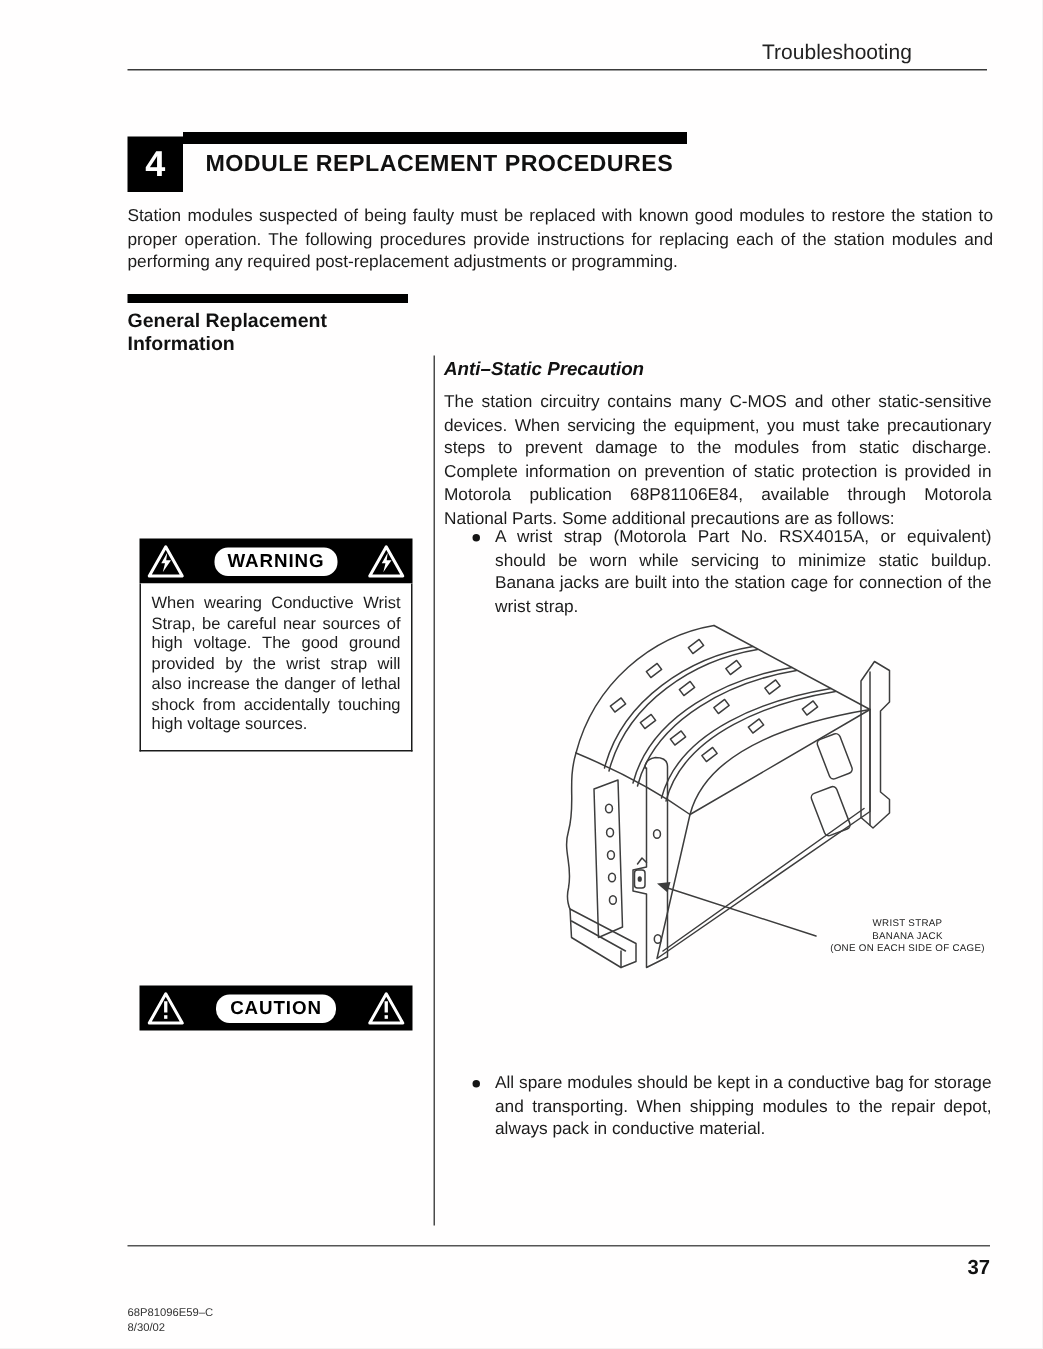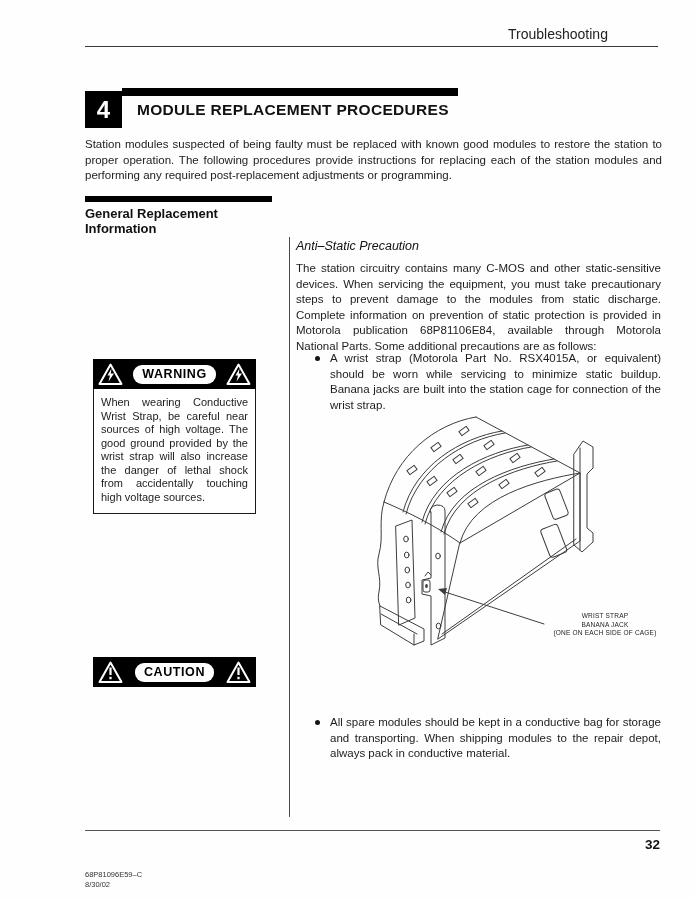--- a/index.html
+++ b/index.html
@@ -14,24 +14,24 @@
   .running-head { font-size:14px; color:#222; text-align:center; }
   .chapter-num-box {
     background:#000; color:#fff; width:37px; height:37px;
     display:flex; align-items:center; justify-content:center;
     font-size:24px; font-weight:bold;
   }
   .chapter-bar { background:#000; height:8px; }
   .chapter-title { font-size:15.5px; font-weight:bold; letter-spacing:.3px; color:#111; }
   .section-bar { background:#000; height:6px; }
   .side-heading { font-size:13px; font-weight:bold; line-height:15px; color:#111; }
-  .sub-heading { font-size:12.5px; font-weight:normal; font-style:italic; color:#111; }
+  .sub-heading { font-size:12.5px; font-weight:bold; font-style:italic; color:#111; }
   .vrule { background:#4a4a4a; width:1px; }
 
-  .alert-box { width:163px; }
+  .alert-box { width:182px; }
   .alert-header {
     background:#000; height:30px; display:flex; align-items:center;
     justify-content:space-between; padding:0 5px; box-sizing:border-box;
   }
   .alert-pill {
     background:#fff; color:#000; font-weight:bold; font-size:12.5px;
     letter-spacing:.6px; border-radius:9px; padding:2px 9px 3px;
   }
   .alert-body {
     border:1px solid #1a1a1a; border-top:none; background:#fff;
@@ -199,15 +199,15 @@
       <span class="bullet-dot"></span>
       <span>All spare modules should be kept in a conductive bag for storage and transporting. When shipping modules to the repair depot, always pack in conductive material.</span>
     </li>
   </ul>
 
   <div class="abs rule" style="left:85px; top:830px; width:575px; height:1px; background:#555;"></div>
   <div class="abs footer-small" style="left:85px; top:838px;margin-top:32px;">
     <div>68P81096E59–C</div>
     <div>8/30/02</div>
   </div>
-  <div class="abs page-num" style="left:560px; top:837px; width:100px;">32</div>
+  <div class="abs page-num" style="left:560px; top:837px; width:100px;">37</div>
 
 </div>
 
 </body></html>

